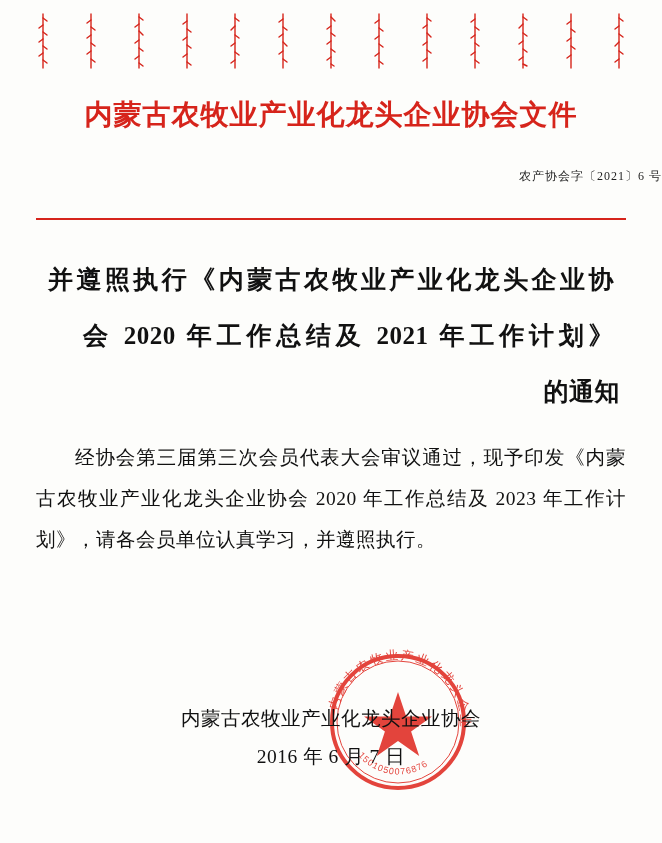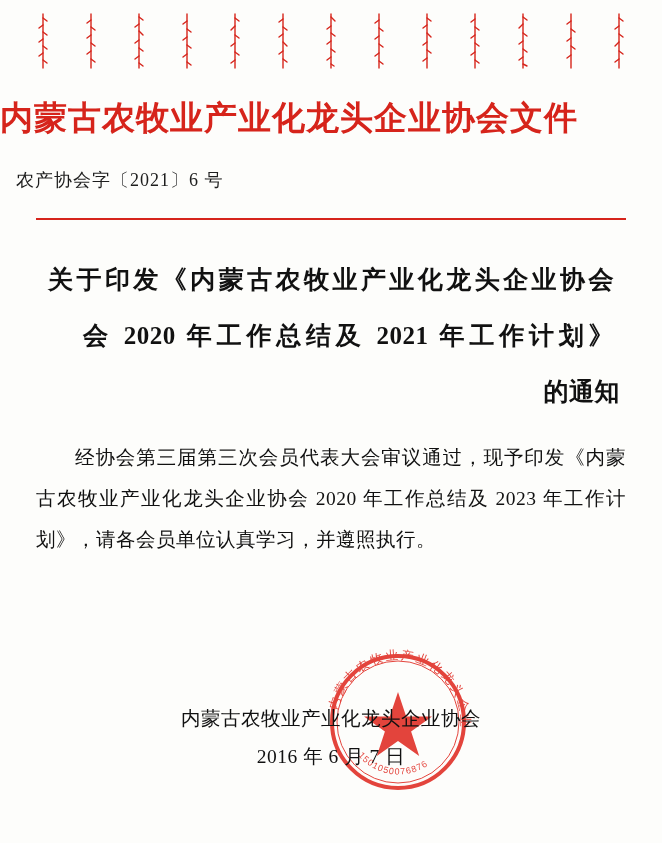--- a/index.html
+++ b/index.html
@@ -39,36 +39,36 @@
     position: relative;
   }
   .mong-col svg { display: block; }
 
   
   .doc-title {
     position: absolute;
     top: 96px;
     left: 0;
     right: 0;
-    text-align: left;
+    text-align: center;
     color: #d6241b;
     font-family: "Liberation Serif", "DejaVu Serif", serif;
     font-weight: bold;
-    font-size: 33px;
+    font-size: 28px;
     letter-spacing: 1px;
     white-space: nowrap;
   }
 
   .doc-number {
     position: absolute;
     top: 168px;
     left: 16px;
     right: 0;
-    text-align: left;
-    font-size: 18px;
+    text-align: right;
+    font-size: 12px;
     color: #1d1d1d;
     letter-spacing: 1px;
   }
 
   
   .red-rule {
     position: absolute;
     top: 218px;
     left: 36px;
     right: 36px;
@@ -316,21 +316,21 @@
     </div>
   </div>
 
   <div class="doc-title">内蒙古农牧业产业化龙头企业协会文件</div>
 
   <div class="doc-number">农产协会字〔2021〕6 号</div>
 
   <div class="red-rule"></div>
 
   <div class="notice-title">
-    <span class="ln l1">关于印发《内蒙古农牧业产业化龙头企业协会</span>
+    <span class="ln l1">并遵照执行《内蒙古农牧业产业化龙头企业协</span>
     <span class="ln l2">会 2020 年工作总结及 2021 年工作计划》</span>
     <span class="ln l3">的通知</span>
   </div>
 
   <div class="body-block">
     <div class="para">经协会第三届第三次会员代表大会审议通过，现予印发《内蒙古农牧业产业化龙头企业协会 2020 年工作总结及 2023 年工作计划》，请各会员单位认真学习，并遵照执行。</div>
   </div>
 
   <div class="seal">
     <svg width="165" height="165" viewBox="0 0 165 165" xmlns="http://www.w3.org/2000/svg">

